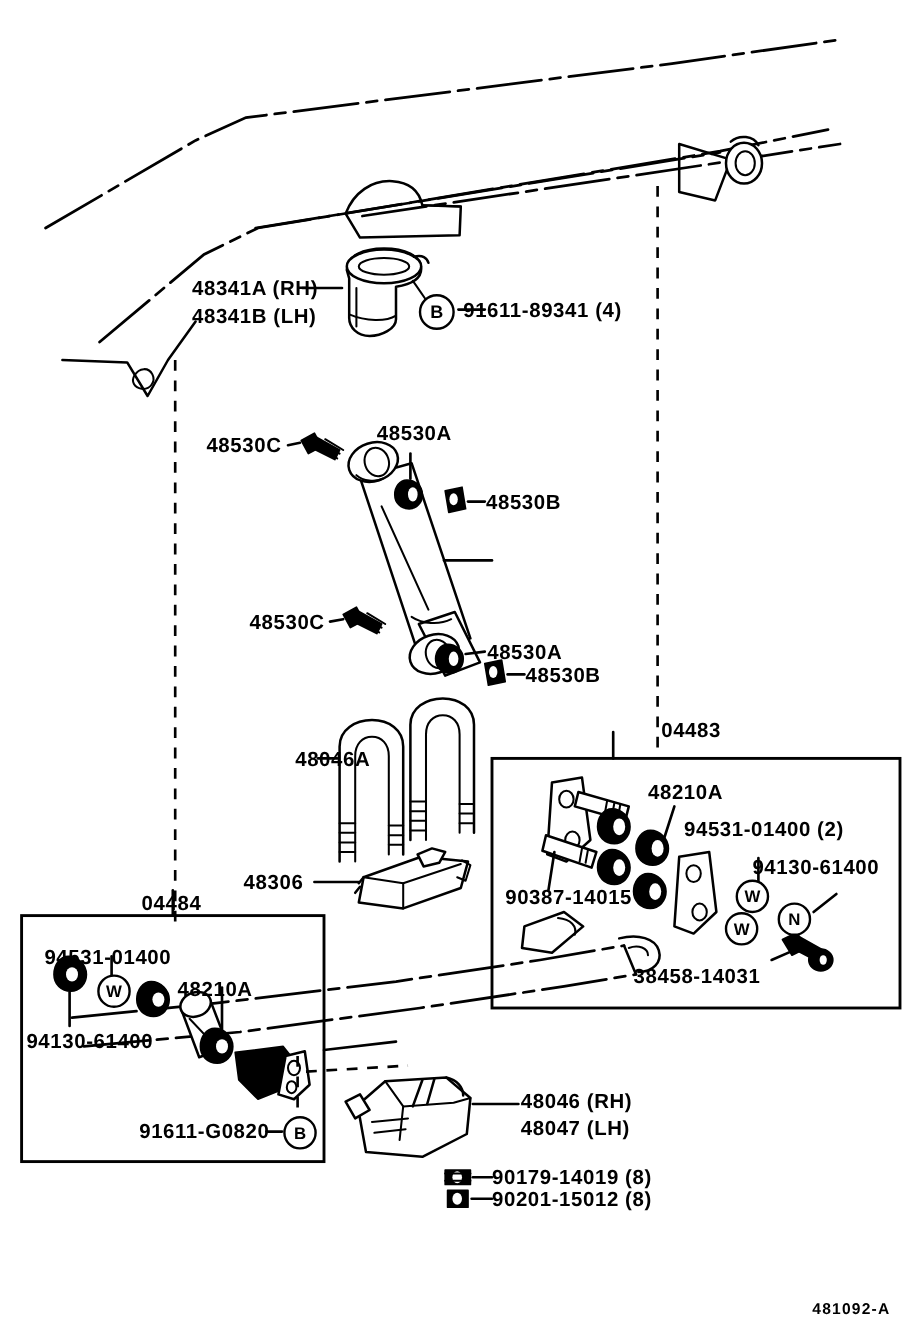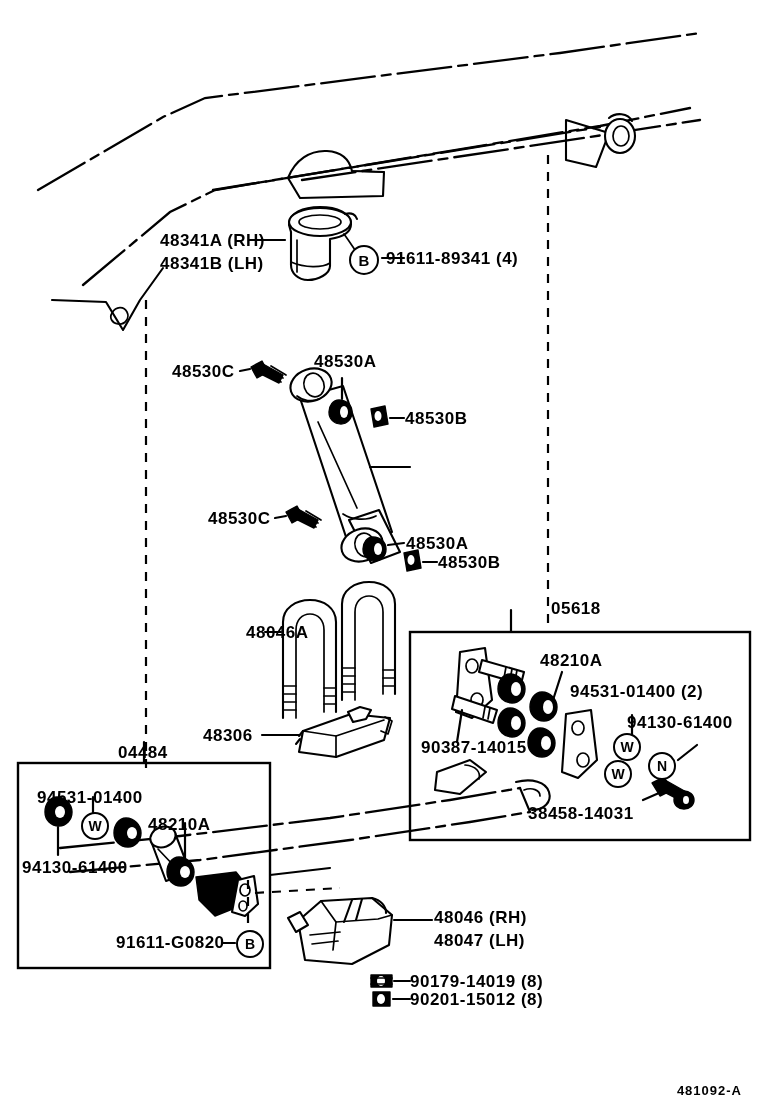--- a/index.html
+++ b/index.html
@@ -302,21 +302,21 @@
 <div class="lbl" style="left:405px;top:408px;">48530B</div>
 
 
 <div class="lbl" style="left:208px;top:508px;">48530C</div>
 <div class="lbl" style="left:406px;top:533px;">48530A</div>
 <div class="lbl" style="left:438px;top:552px;">48530B</div>
 
 <div class="lbl" style="left:198px;top:622px;margin-left:48px;">48046A</div>
 <div class="lbl" style="left:203px;top:725px;">48306</div>
 
-<div class="lbl" style="left:551px;top:598px;">05618</div>
+<div class="lbl" style="left:551px;top:598px;">04483</div>
 <div class="lbl" style="left:118px;top:742px;">04484</div>
 
 <div class="lbl" style="left:421px;top:737px;">90387-14015</div>
 <div class="lbl" style="left:540px;top:650px;">48210A</div>
 <div class="lbl" style="left:570px;top:681px;text-align:center;">94531-01400 (2)</div>
 <div class="lbl" style="left:627px;top:712px;">94130-61400</div>
 <div class="lbl" style="left:528px;top:803px;">38458-14031</div>
 
 <div class="bubble sm" style="left:613px;top:733px;">W</div>
 <div class="bubble sm" style="left:604px;top:760px;">W</div>

